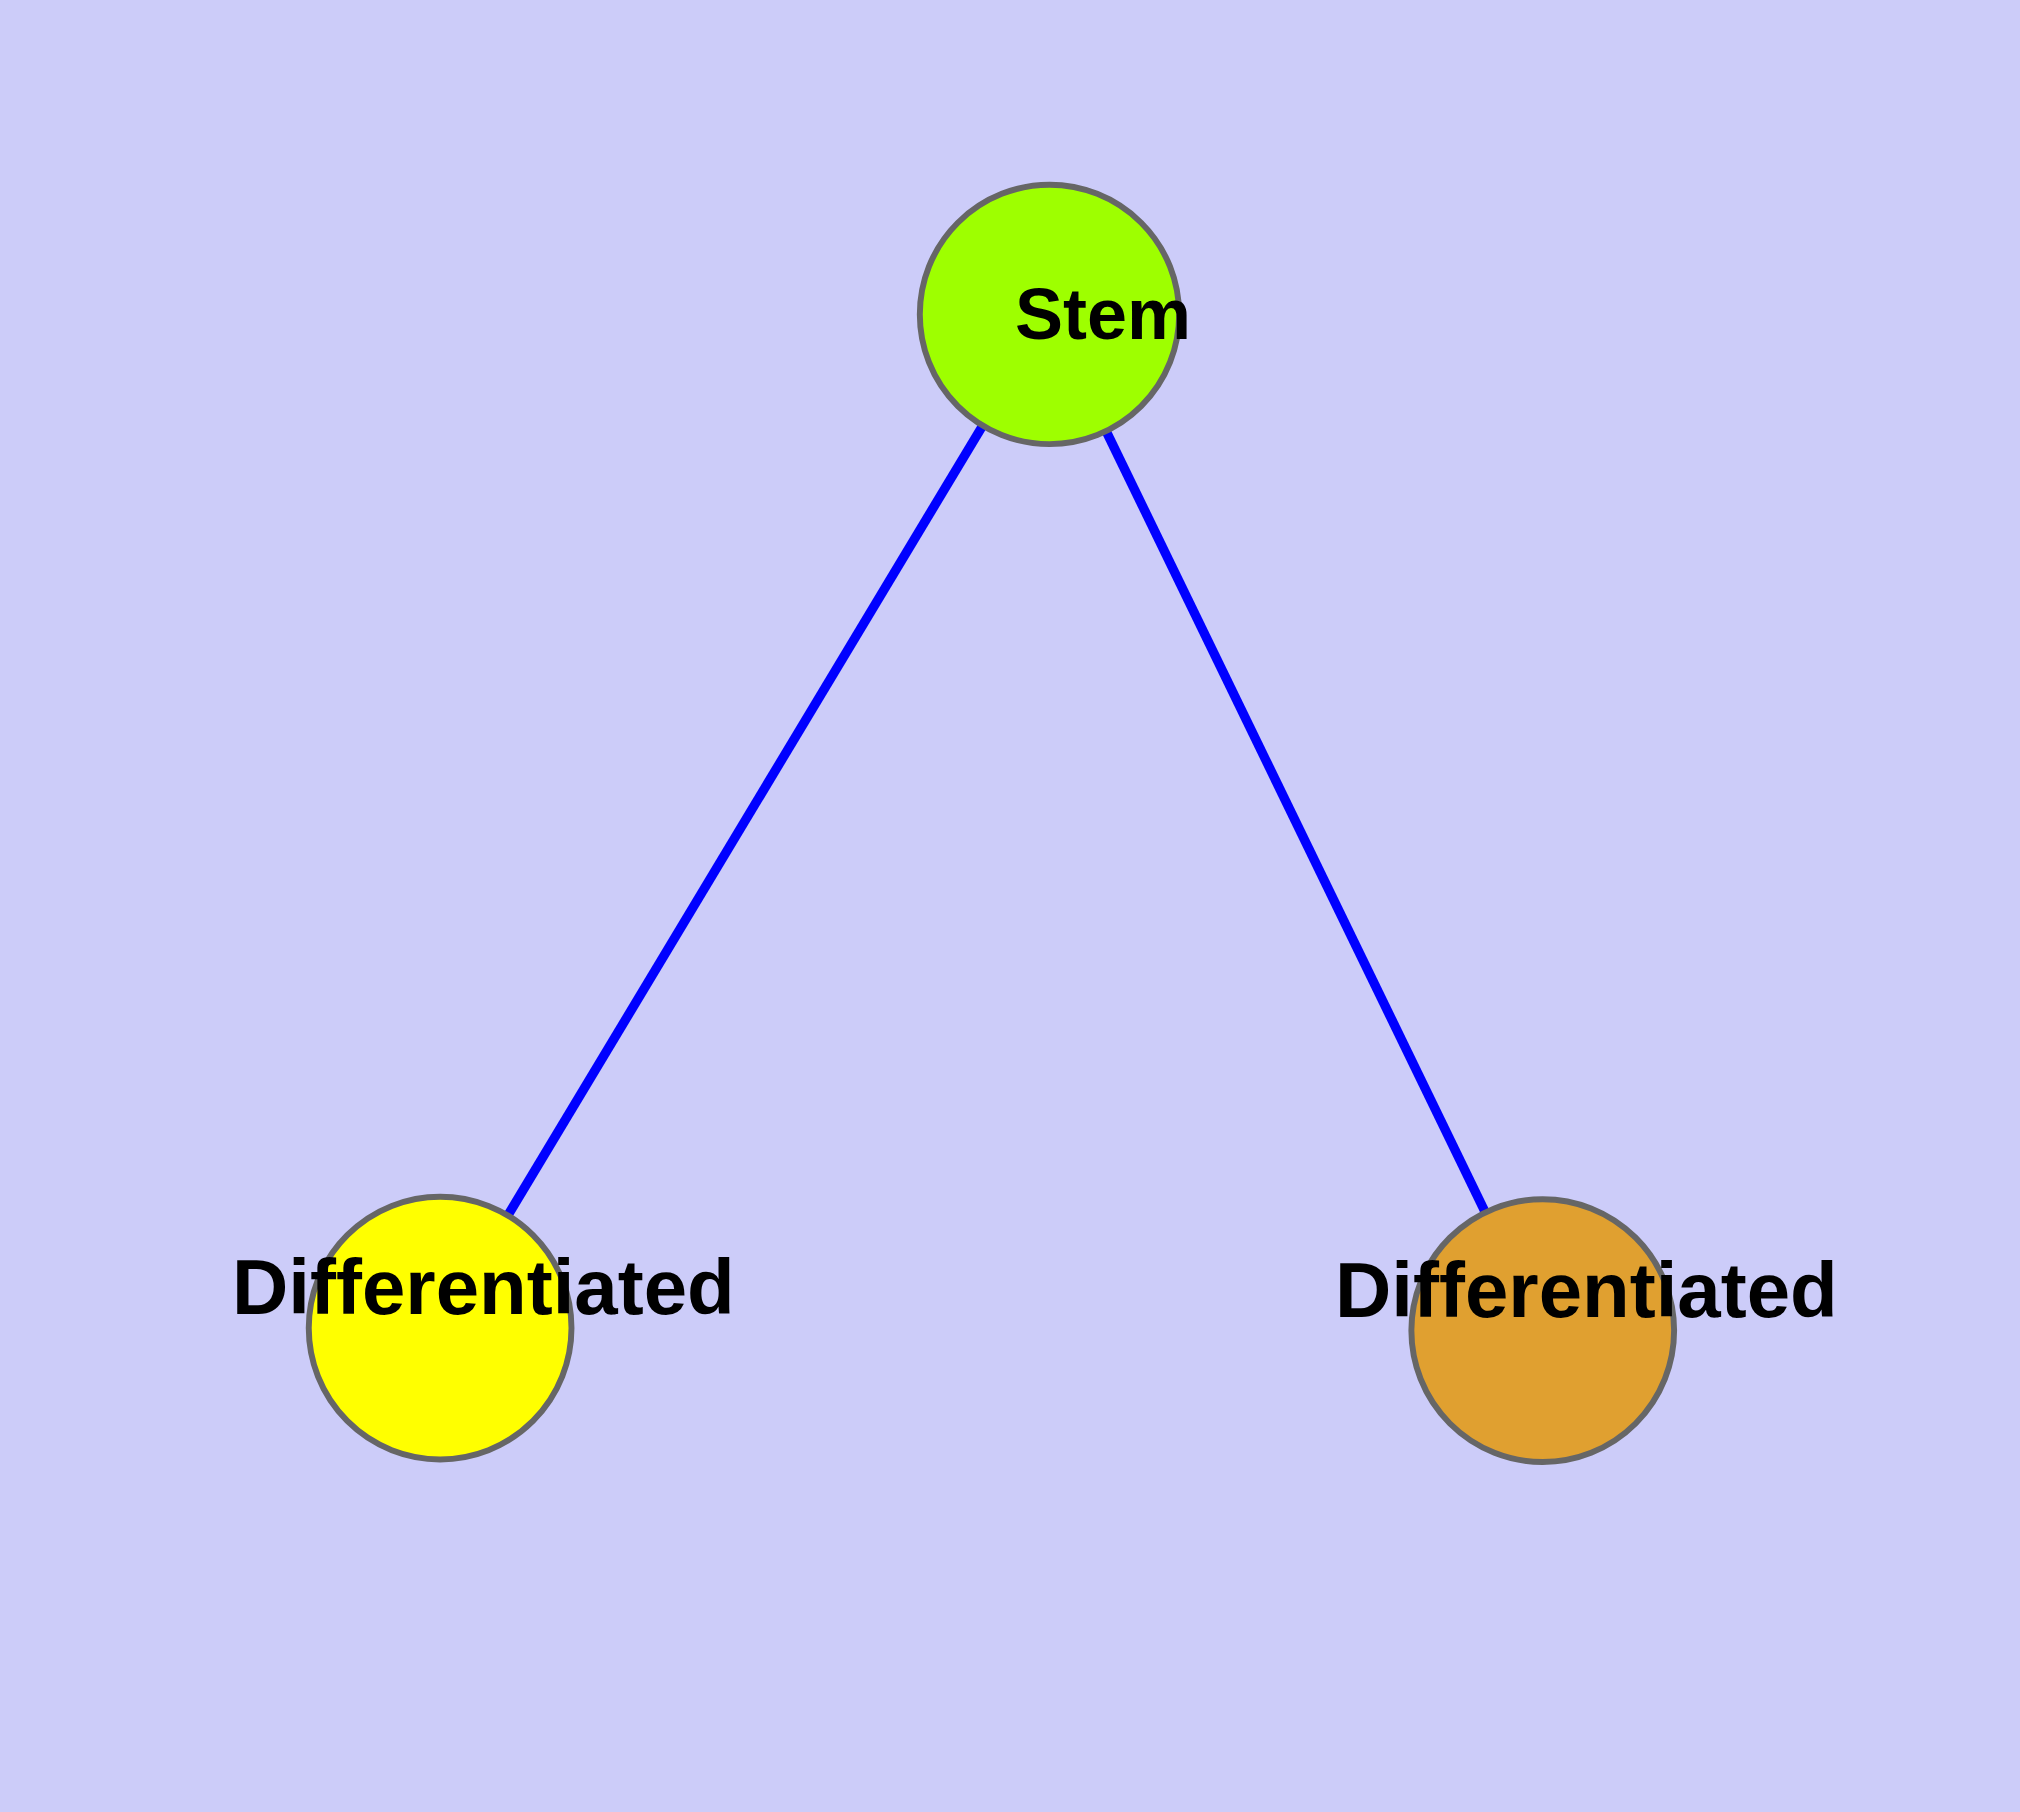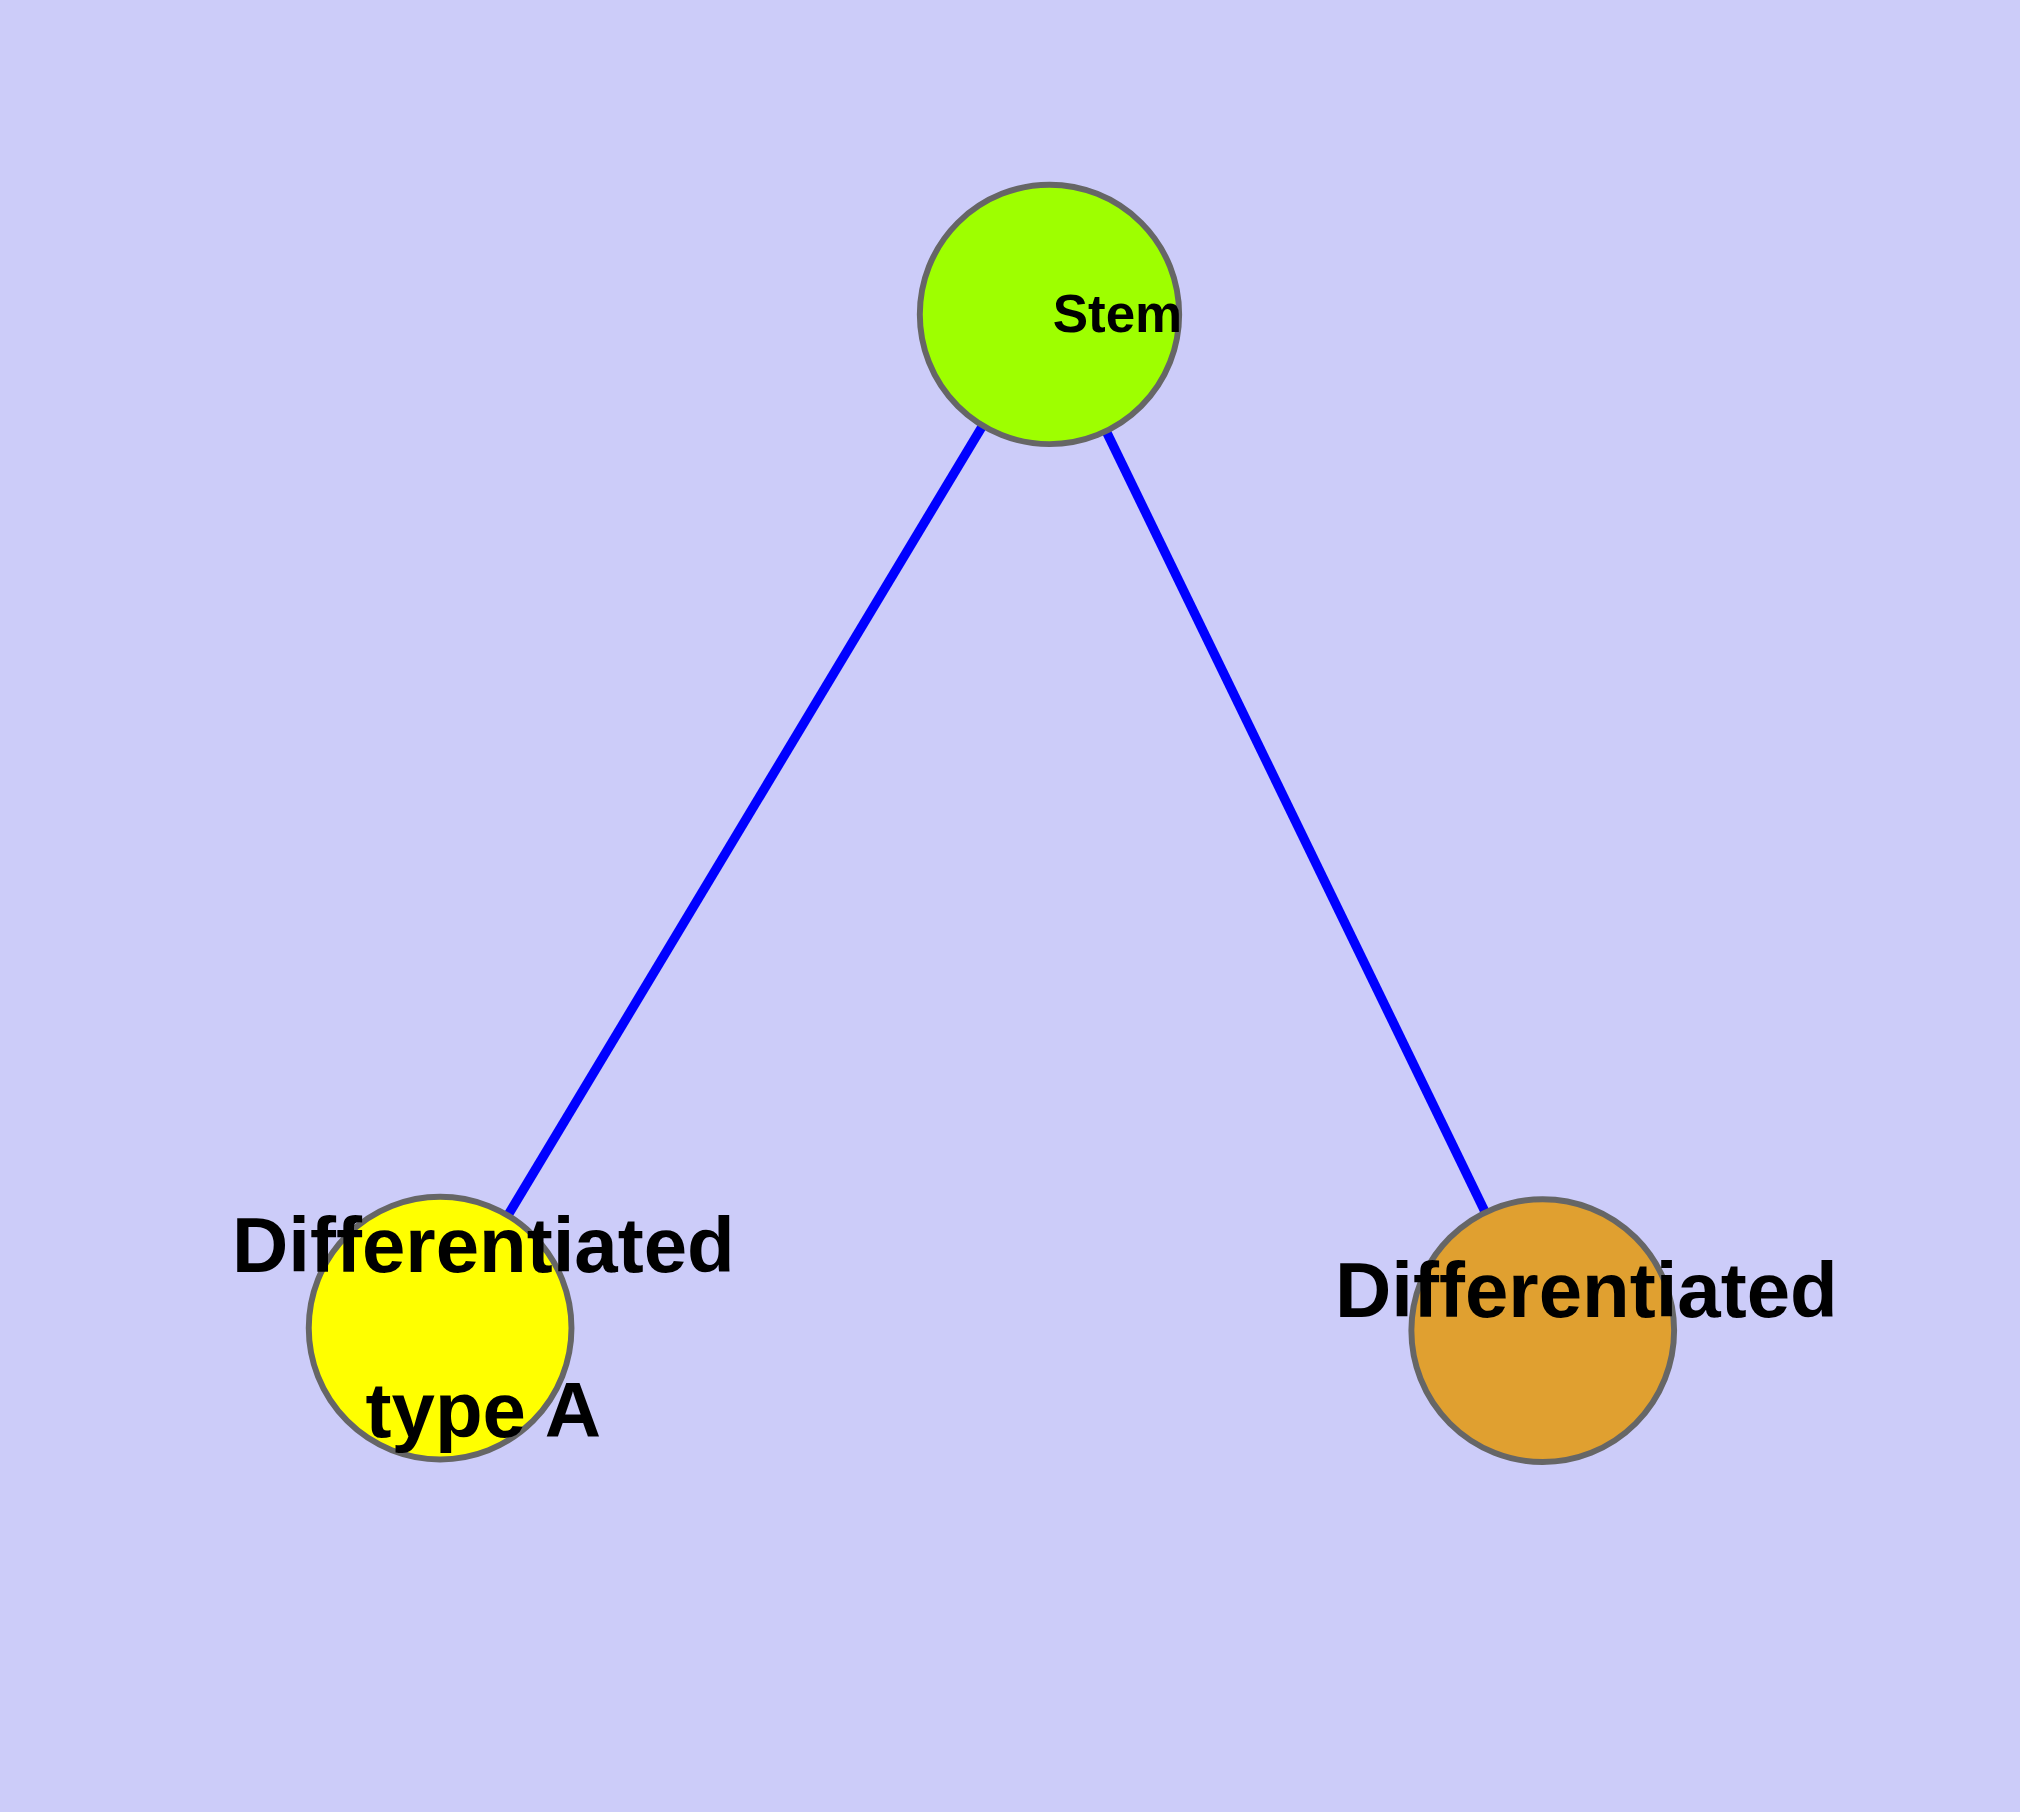--- a/index.html
+++ b/index.html
@@ -53,27 +53,26 @@
       <line class="graph-edge" x1="1158.654081282651" y1="502.9857006758682" x2="599.3763851941975" y2="1433.3001993153543" stroke="#0000ff" stroke-width="11"></line>
       <line class="graph-edge" x1="1305.2484829256437" y1="509.5411186045479" x2="1751.878160153244" y2="1429.6596460888995" stroke="#0000ff" stroke-width="11"></line>
     </g>
     <g>
       <circle class="graph-node" cx="1238" cy="371" r="153" fill="#9eff00" stroke="#666666" stroke-width="7"></circle>
       <circle class="graph-node" cx="519" cy="1567" r="155" fill="#ffff00" stroke="#666666" stroke-width="7"></circle>
       <circle class="graph-node" cx="1820" cy="1570" r="155" fill="#e0a030" stroke="#666666" stroke-width="7"></circle>
     </g>
   </svg>
 
-  <div class="node-label root" style="left: 1088px; top: 314px; font-size: 53px;">
+  <div class="node-label root" style="left: 1063px; top: 314px; font-size: 72px;">
     <span>Stem</span>
   </div>
 
   <div class="node-label leaf" style="left: 440px; top: 1328px; font-size: 78px;">
     <span>Differentiated</span><br>
-    <span>type A</span>
   </div>
 
   <div class="node-label leaf" style="left: 1543px; top: 1331px; font-size: 78px;">
     <span>Differentiated</span><br>
   </div>
 
 </div>
 
 
 </body></html>

